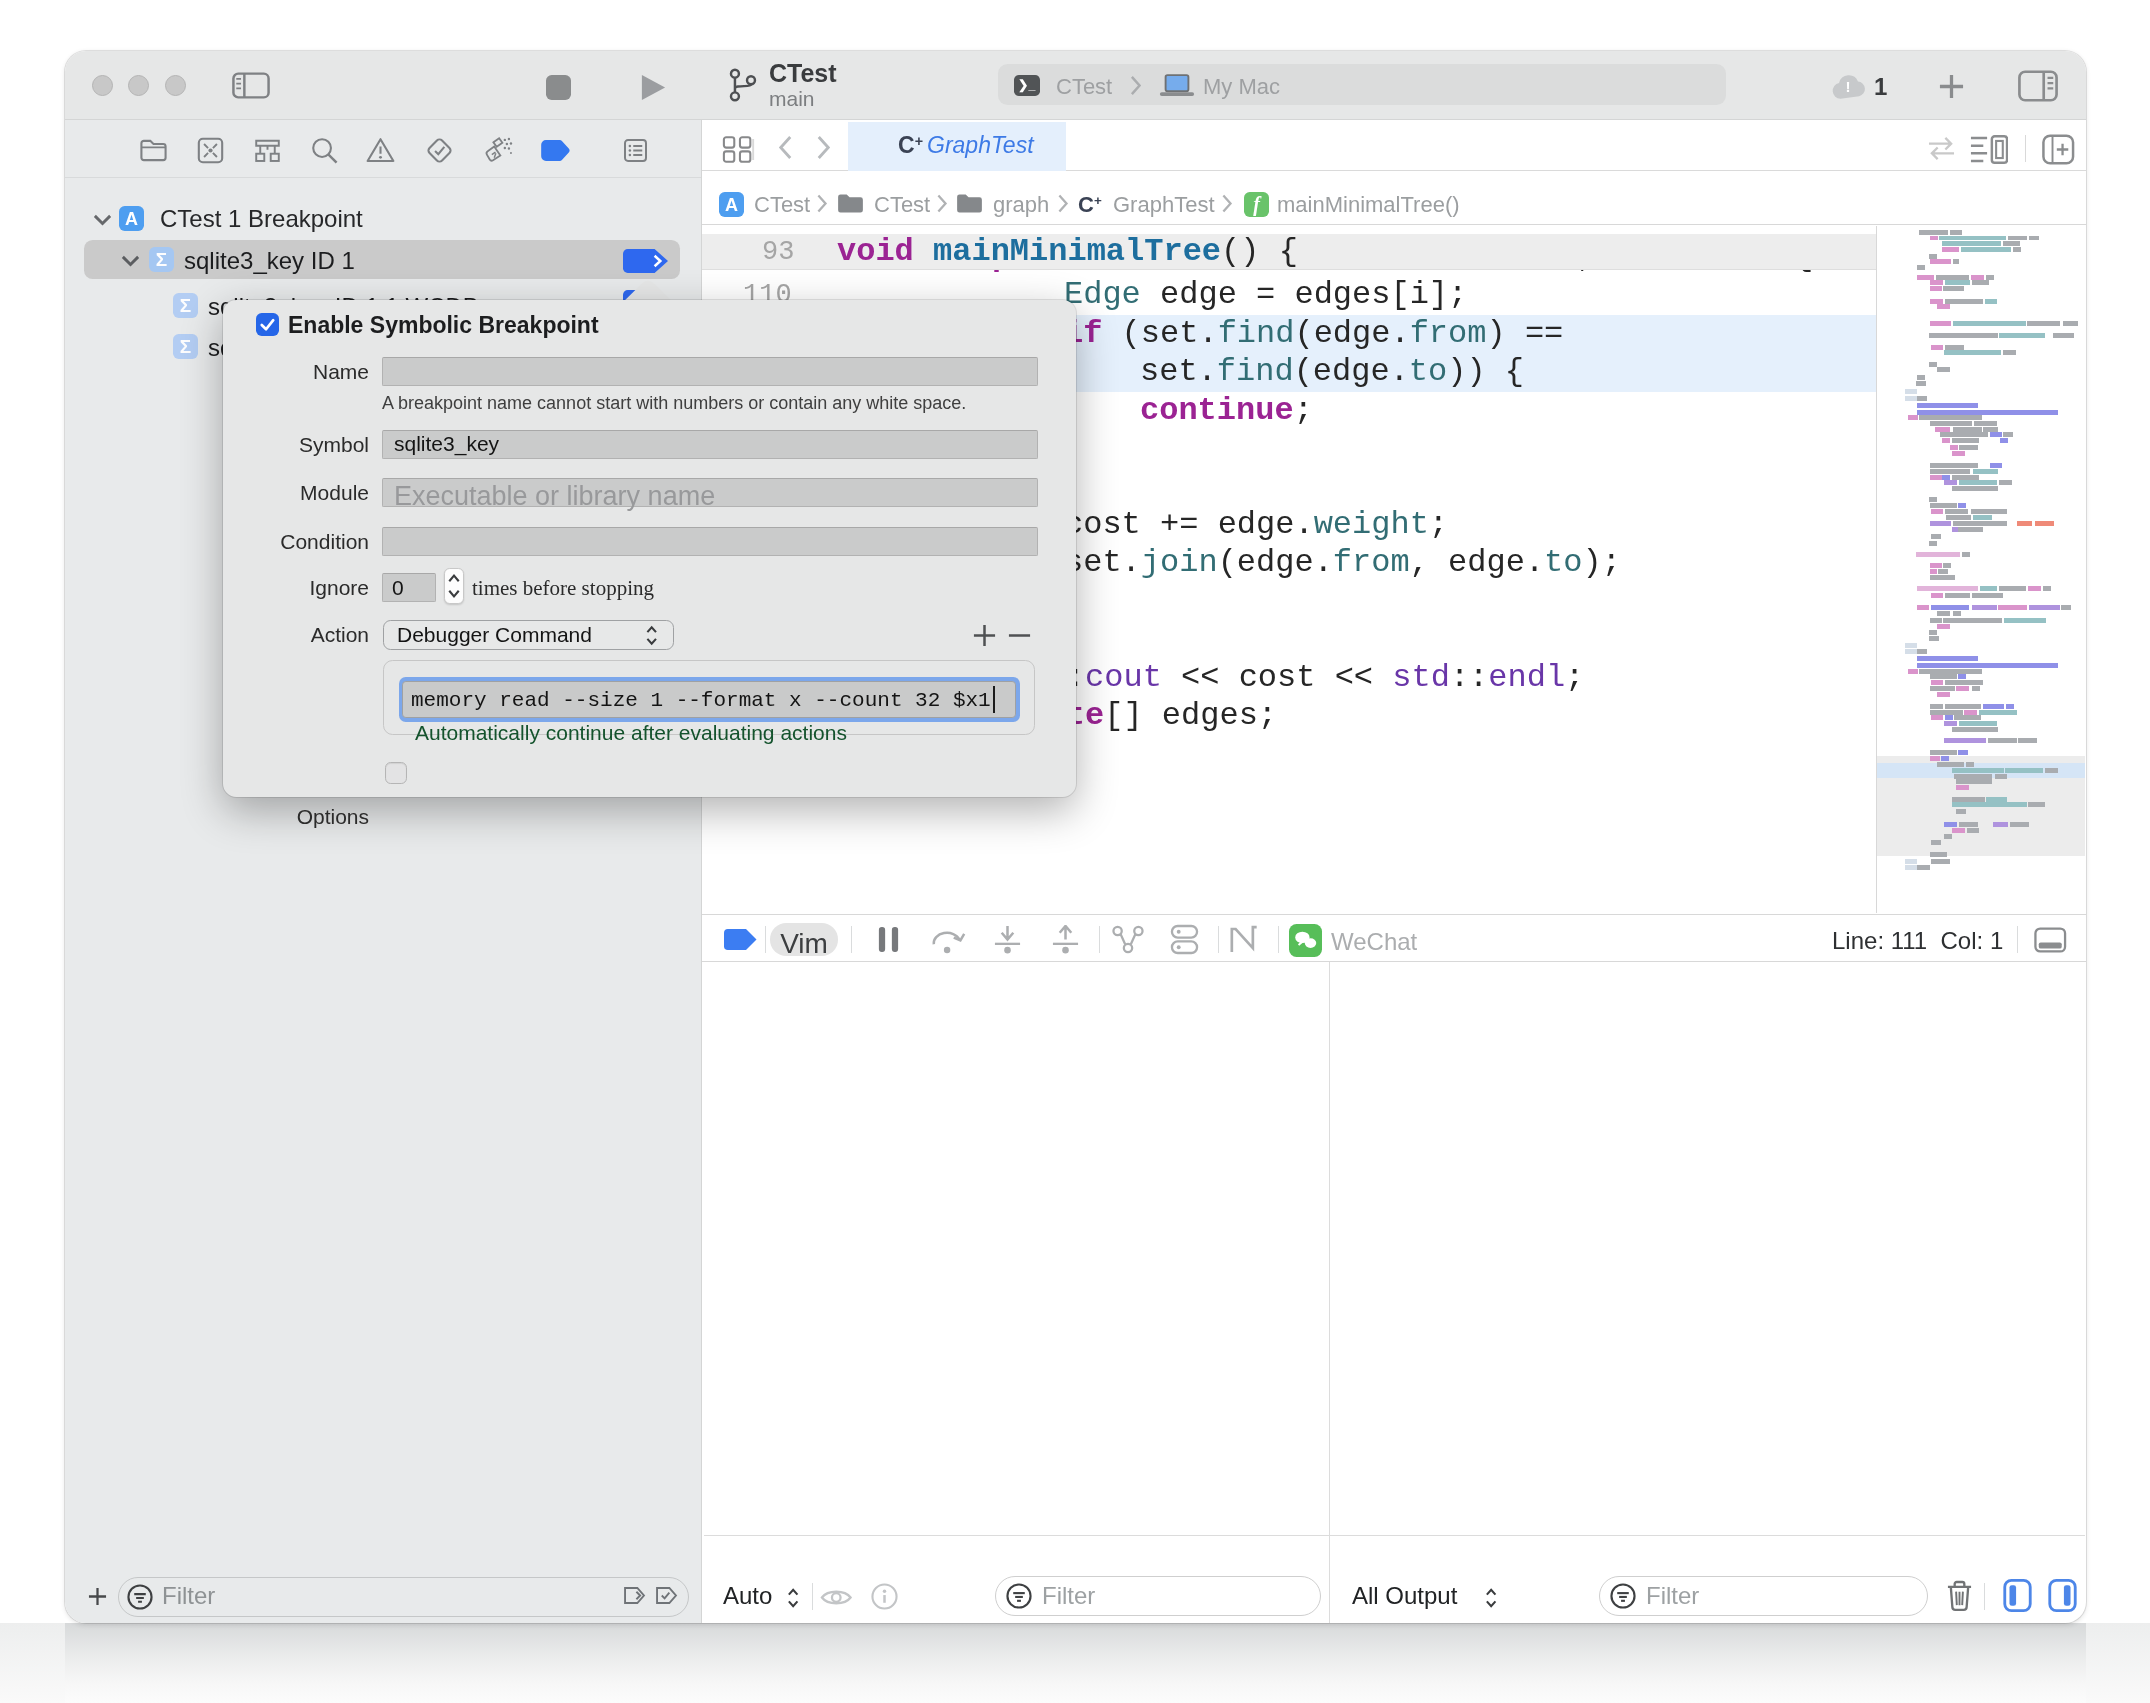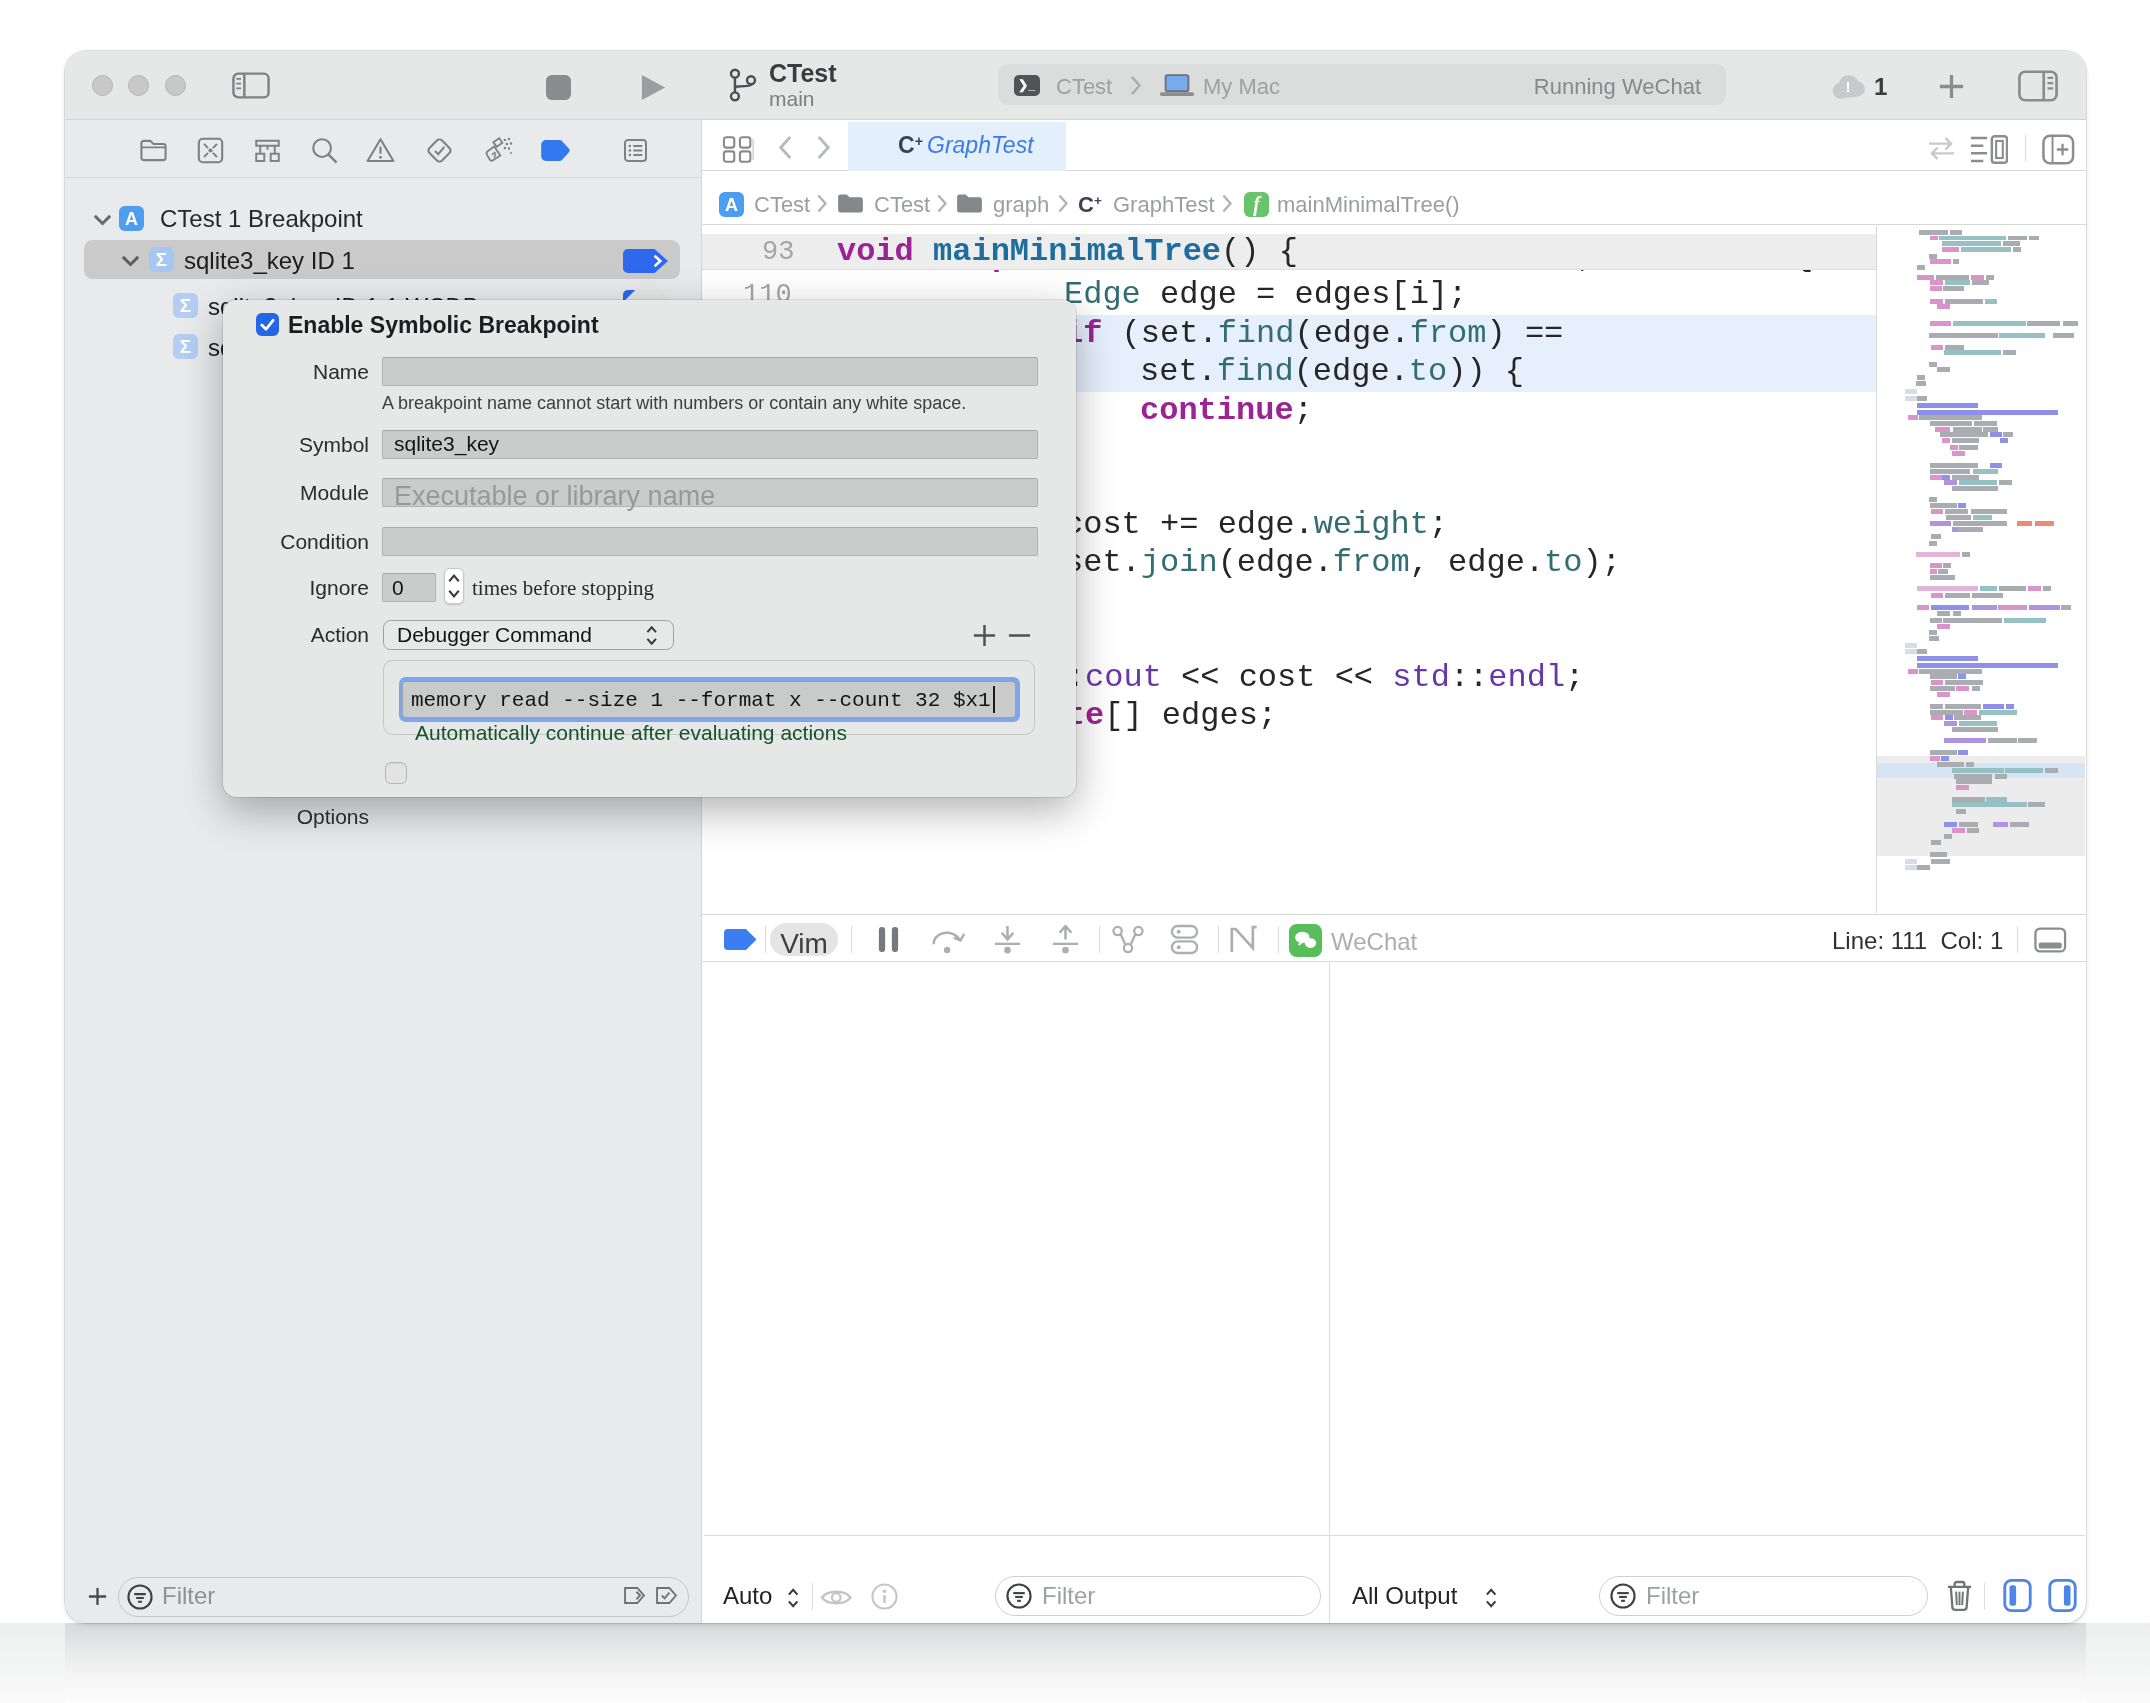--- a/index.html
+++ b/index.html
@@ -58,21 +58,20 @@
   <div class="abs" style="left:953px; top:26px; font-size:12.4px; color:#fff; font-weight:bold;">❯_</div>
   <div class="abs" style="left:991px; top:23px; font-size:22px; color:#9EA0A2;">CTest</div>
   <svg class="abs" style="left:1064px; top:23px;" width="13.4" height="23" viewBox="0 0 14 24">
       <path d="M3 3 L11 12 L3 21" fill="none" stroke="#ABADAF" stroke-width="2.6"></path>
     </svg>
   <svg class="abs" style="left:1093px; top:22px;" width="38" height="26" viewBox="0 0 40 27">
     <rect x="8" y="2" width="24" height="17" rx="2" fill="#76ACEC" stroke="#6F7173" stroke-width="2"></rect>
     <rect x="2" y="20" width="36" height="4" rx="2" fill="#8A8C8E"></rect>
   </svg>
   <div class="abs" style="left:1138px; top:23px; font-size:22px; color:#9EA0A2;">My Mac</div>
-  <div class="abs" style="left:933px; top:23px; width:703px; text-align:right; font-size:22px; color:#87898B;">Running WeChat</div>
 
   <svg class="abs" style="left:1766px; top:23px;" width="36" height="26" viewBox="0 0 38 27">
     <path d="M10 26 a8.5 8.5 0 0 1 -1.5 -16.8 a10.5 10.5 0 0 1 20 -1.4 a7.8 7.8 0 0 1 1.2 15.4 z" fill="#C7C9CB"></path>
     <text x="18" y="19" font-size="16" font-weight="bold" fill="#fff" text-anchor="middle" font-family="Liberation Sans">!</text>
   </svg>
   <div class="abs" style="left:1809px; top:22px; font-size:24px; font-weight:bold; color:#3A3C3E;">1</div>
 
   <svg class="abs" style="left:1873px; top:22px;" width="27" height="27" viewBox="0 0 28 28">
       <path d="M14 2 V26 M2 14 H26" stroke="#8A8C8E" stroke-width="3.4"></path>
     </svg>

